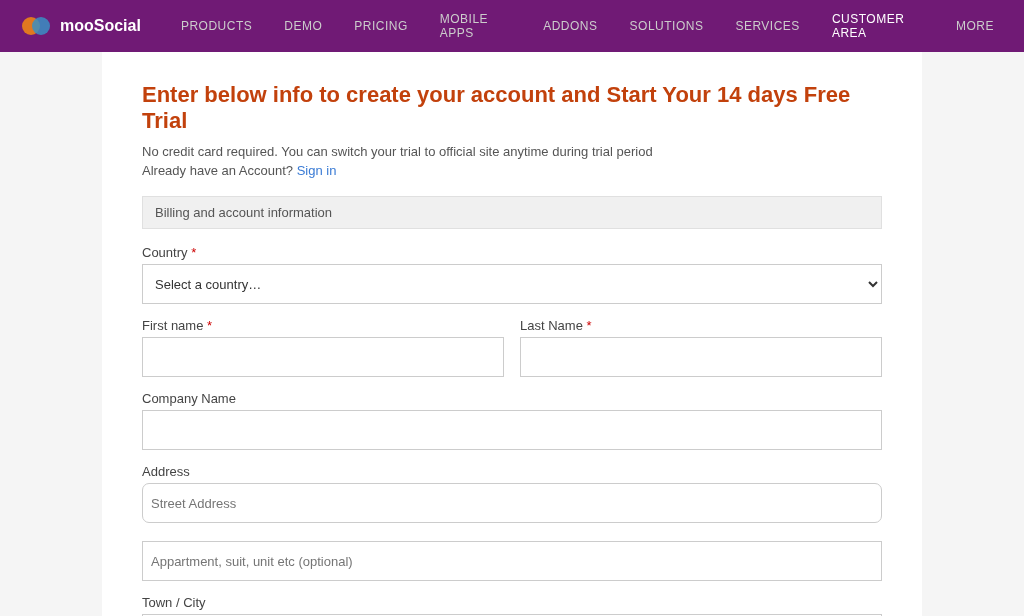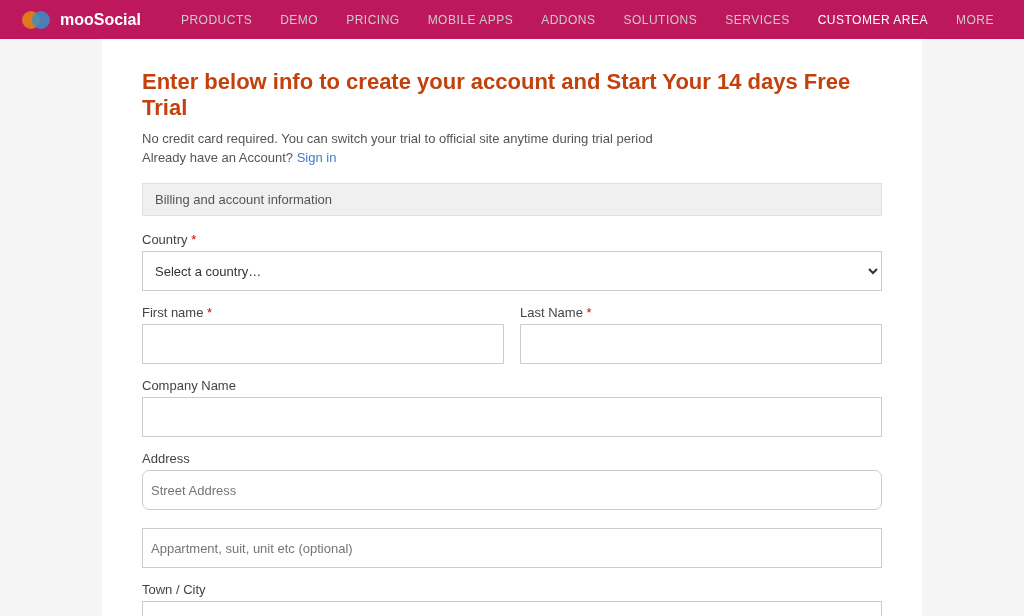--- a/index.html
+++ b/index.html
@@ -1,21 +1,21 @@
 <!DOCTYPE html>
 <html><head>
   <meta charset="utf-8">
   <style>
     * { box-sizing: border-box; margin: 0; padding: 0; }
     body { font-family: Arial, sans-serif; font-size: 14px; background: #f5f5f5; color: #333; }
 
     
     nav {
-      background: #be185d;
-      height: 39px;
+      background: #701a75;
+      height: 52px;
       display: flex;
       align-items: center;
       padding: 0 20px;
       gap: 0;
     }
     .nav-logo {
       display: flex;
       align-items: center;
       gap: 8px;
       margin-right: 30px;
@@ -25,21 +25,21 @@
       height: 32px;
     }
     .nav-logo-text {
       color: #fff;
       font-size: 16px;
       font-weight: bold;
     }
     .nav-links {
       display: flex;
       align-items: center;
-      gap: 0;
+      gap: 12px;
       flex: 1;
       justify-content: space-between;
     }
     .nav-link {
       color: #ccc;
       text-decoration: none;
       font-size: 12px;
       padding: 0 10px;
       letter-spacing: 0.5px;
     }

